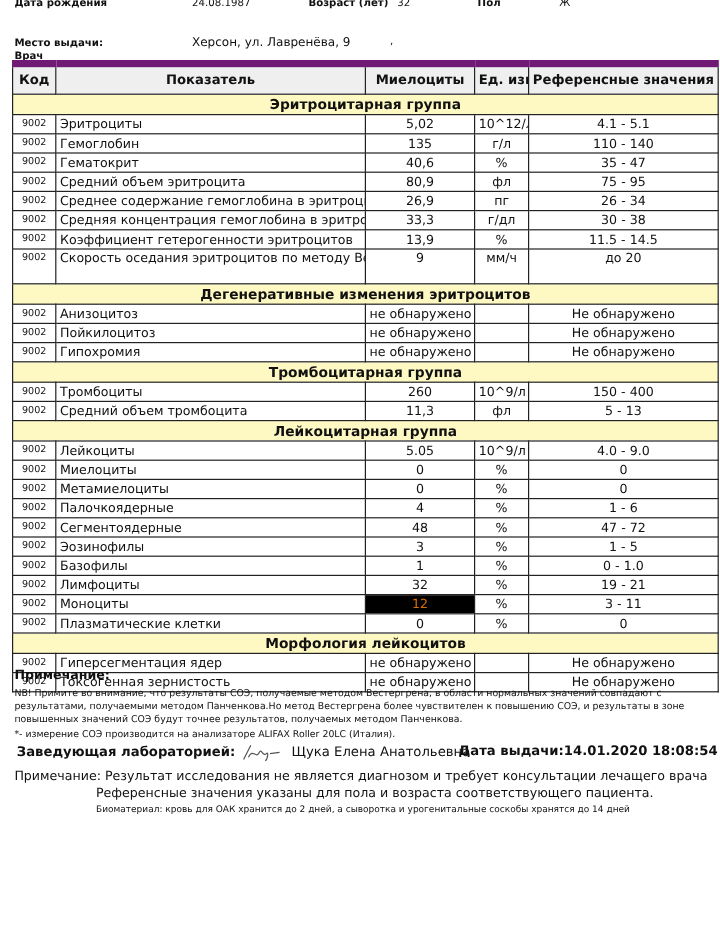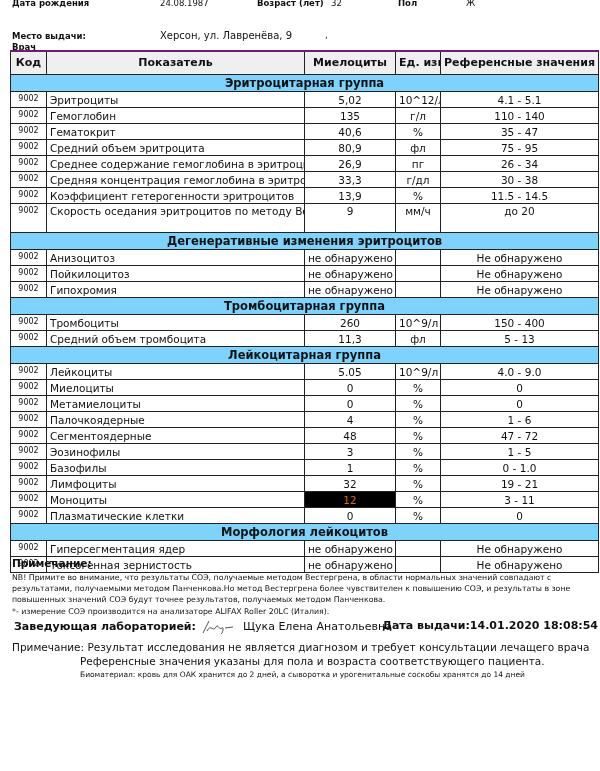--- a/index.html
+++ b/index.html
@@ -1,28 +1,28 @@
 <!DOCTYPE html>
 <html><head>
 <meta charset="utf-8">
 <style>
   html, body { margin:0; padding:0; background:#ffffff; }
   body { width:600px; height:771px; position:relative; overflow:hidden; font-family:"DejaVu Sans", sans-serif; color:#111; }
   .hdr { position:absolute; font-size:8.5px; }
   table.res { position:absolute; left:10px; top:50px; width:589px; border-collapse:collapse; table-layout:fixed; font-size:10.5px; }
   table.res td, table.res th { border:1px solid #222; padding:0 3px; height:15px; line-height:14px; white-space:nowrap; overflow:hidden; }
-  table.res th { background:#efefef; font-weight:bold; height:22px; font-size:11px; text-align:center; border-top:2px solid #701a75; }
+  table.res th { background:#efefef; font-weight:bold; height:22px; font-size:11px; text-align:center; border-top:6px solid #701a75; }
   table.res th.ref { font-size:11px; }
   .col-code { width:36px; }
   .col-name { width:258px; }
   .col-res { width:91px; }
   .col-unit { width:45px; }
   td.code { font-size:8px; text-align:center; vertical-align:top; }
   td.c { text-align:center; }
-  tr.grp td { background:#7dd3fc; font-weight:bold; text-align:center; font-size:11.5px; height:16px; }
+  tr.grp td { background:#fef9c3; font-weight:bold; text-align:center; font-size:11.5px; height:16px; }
   td.flag { background:#000000; color:#e06a00; }
   tr.tall td { height:28px; vertical-align:top; }
   td.wrap { white-space:normal; line-height:12px; }
   .note-title { position:absolute; left:12px; top:557px; font-size:10.5px; font-weight:bold; }
   .note { position:absolute; left:12px; font-size:7.8px; line-height:11px; width:580px; }
   .sigline { position:absolute; left:14px; top:619px; font-size:11px; width:586px; }
   .sigline .lbl { font-weight:bold; }
   .sig { display:inline-block; width:40px; height:16px; vertical-align:middle; }
   .issue { position:absolute; right:2px; top:619px; font-size:11px; font-weight:bold; }
   .disclaimer { position:absolute; left:12px; top:640px; font-size:10.5px; width:580px; line-height:14px; }

